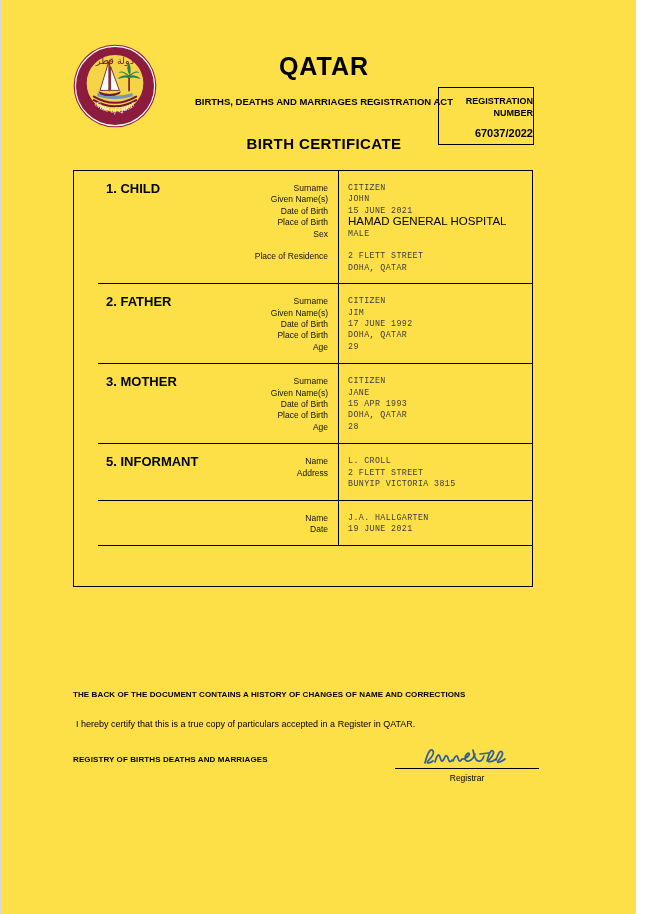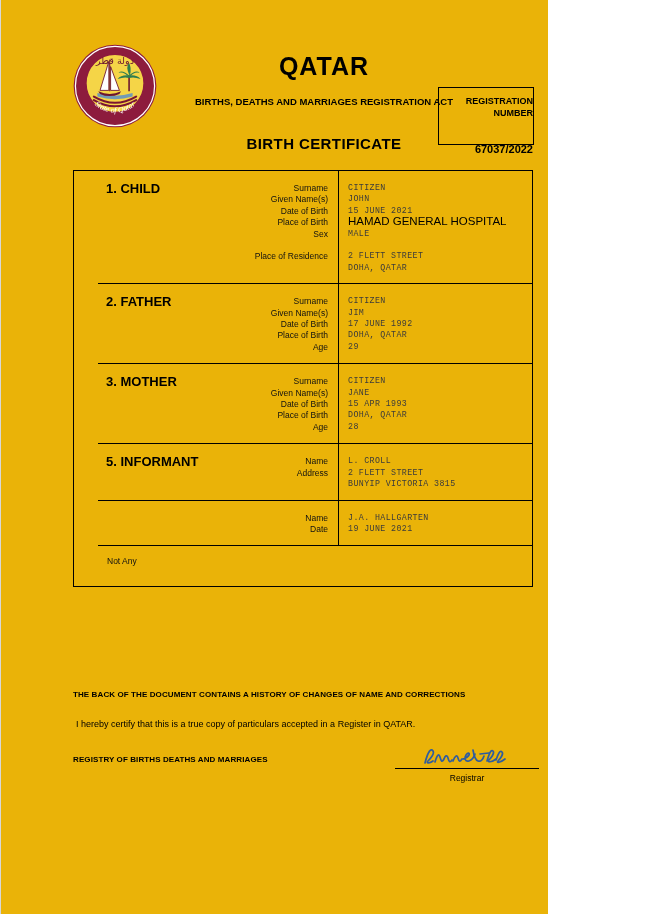--- a/index.html
+++ b/index.html
@@ -10,23 +10,23 @@
   body {
     width: 646px;
     height: 914px;
     position: relative;
     font-family: "Liberation Sans", sans-serif;
     overflow: hidden;
   }
   .page {
     position: absolute;
     left: 0; top: 0;
-    width: 548px;
+    width: 636px;
     height: 914px;
-    background: #eab308;
+    background: #fde047;
     border-left: 1px solid #d8d8d8;
     box-sizing: border-box;
   }
 
   
   .header {
     position: absolute;
     left: 0; top: 0;
     width: 646px;
     height: 170px;
@@ -83,21 +83,21 @@
   .regbox .reg-label {
     font-size: 9px;
     font-weight: bold;
     line-height: 12px;
     margin-top: 7px;
     color: #000;
   }
   .regbox .reg-number {
     font-size: 11px;
     font-weight: bold;
-    margin-top: 24px;
+    margin-top: 8px;
     color: #000;
   }
 
   
   .table {
     position: absolute;
     left: 72px;
     top: 170px;
     width: 460px;
     border: 1.6px solid #000;
@@ -391,21 +391,20 @@
           <span class="lbl">Date</span>
         </div>
       </div>
       <div class="sec-right">
         <span class="val">J.A. HALLGARTEN</span>
         <span class="val">19 JUNE 2021</span>
       </div>
     </div>
 
     <div class="section full">
-      <div class="endorse-text">Not Any</div>
     </div>
   </div>
 
   <div class="footer">
     <div class="foot-back">THE BACK OF THE DOCUMENT CONTAINS A HISTORY OF CHANGES OF NAME AND CORRECTIONS</div>
     <div class="foot-certify">I hereby certify that this is a true copy of particulars accepted in a Register in QATAR.</div>
     <div class="foot-registry">REGISTRY OF BIRTHS DEATHS AND MARRIAGES</div>
 
     <div class="sig-block">
       <div class="sig-mark">

